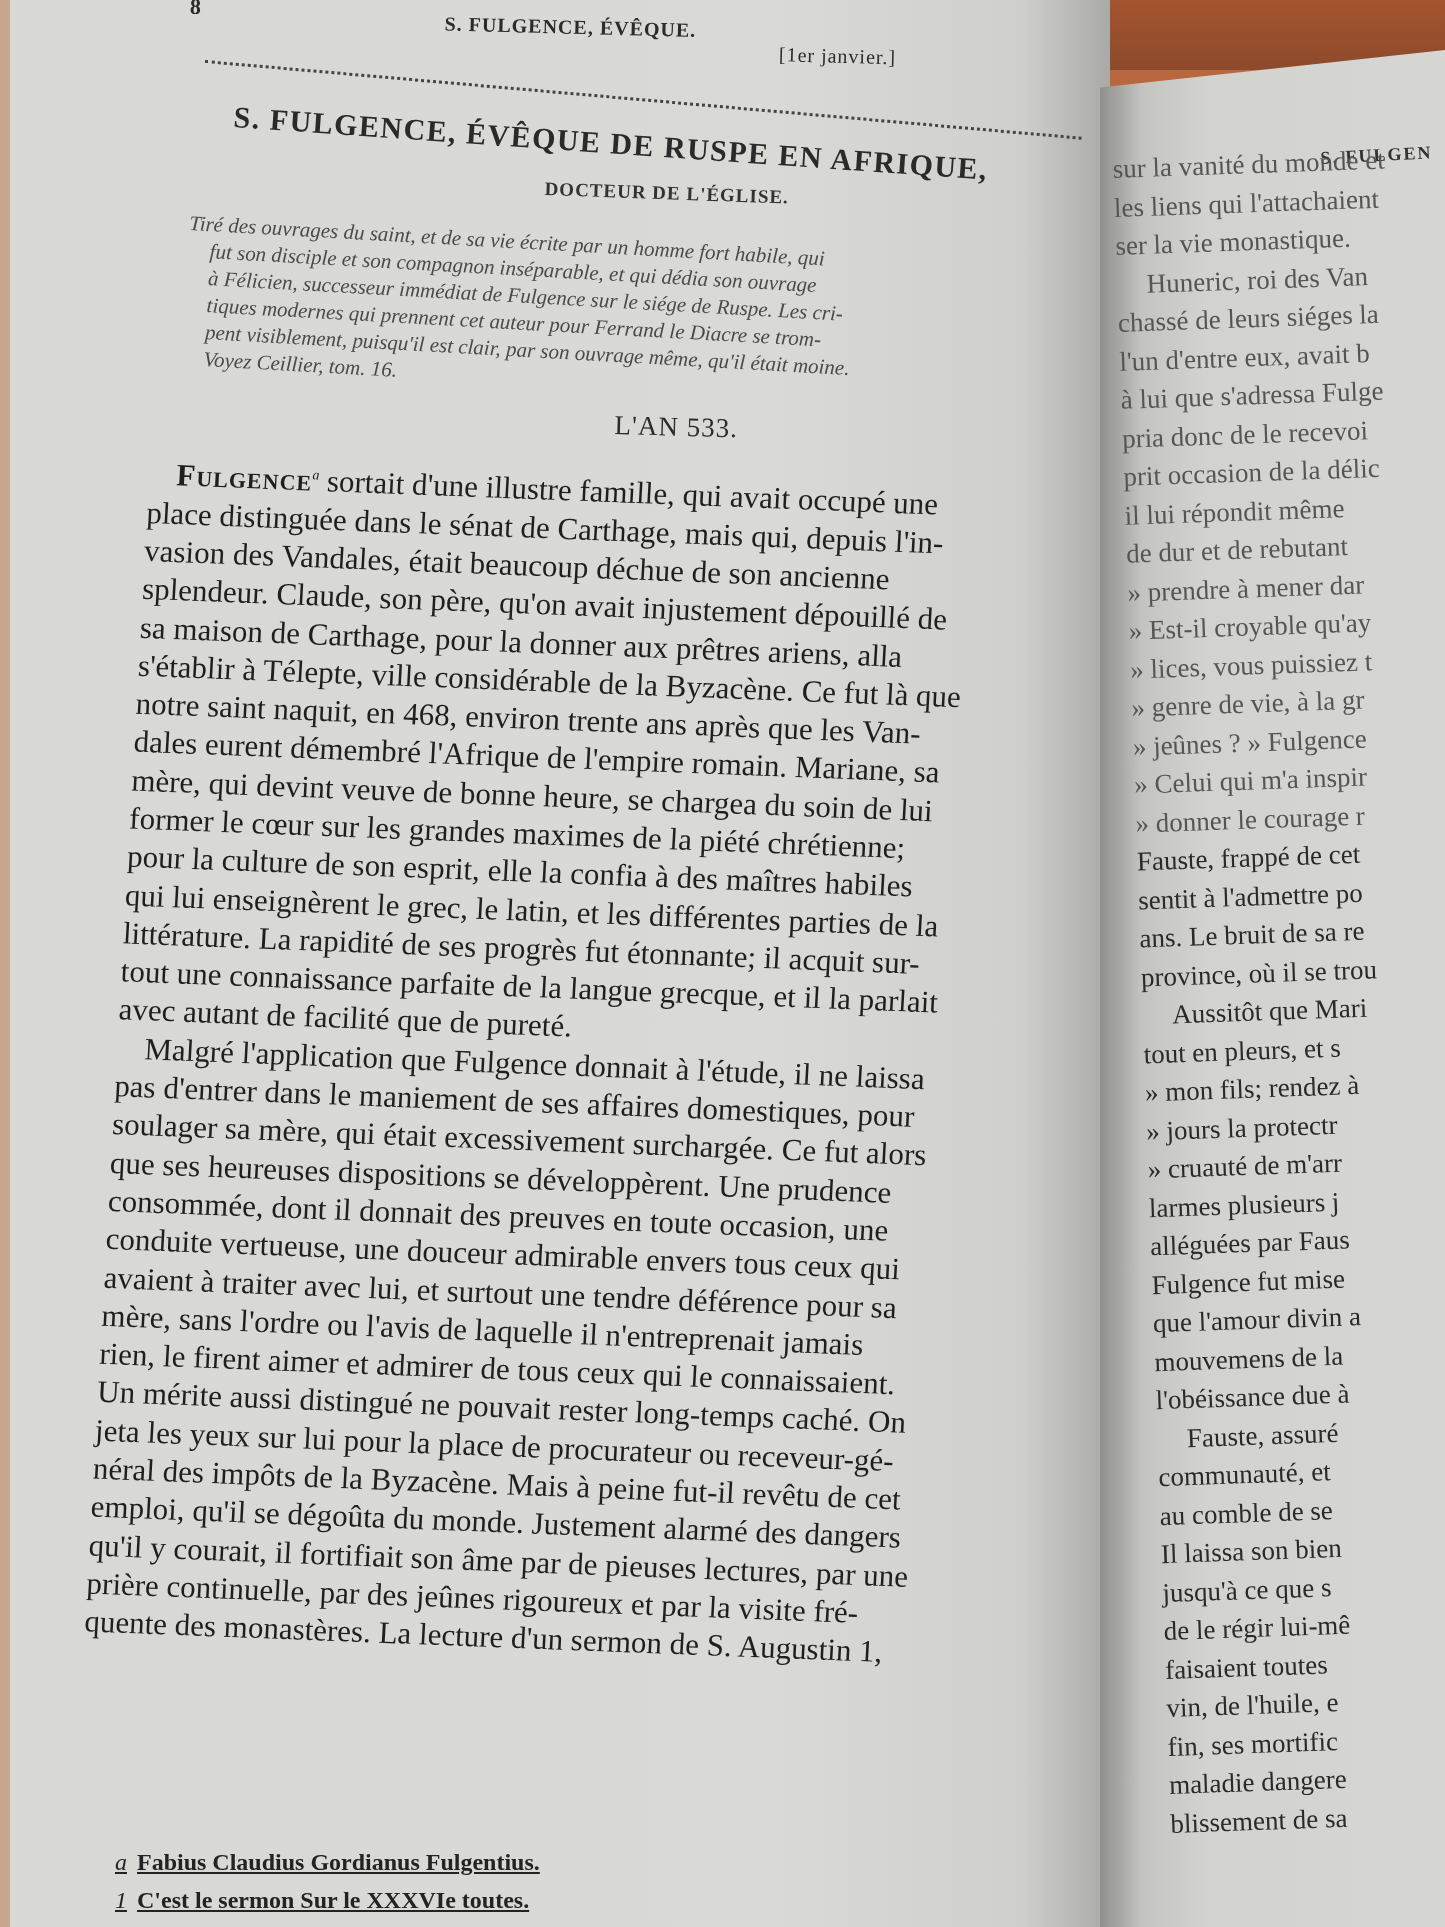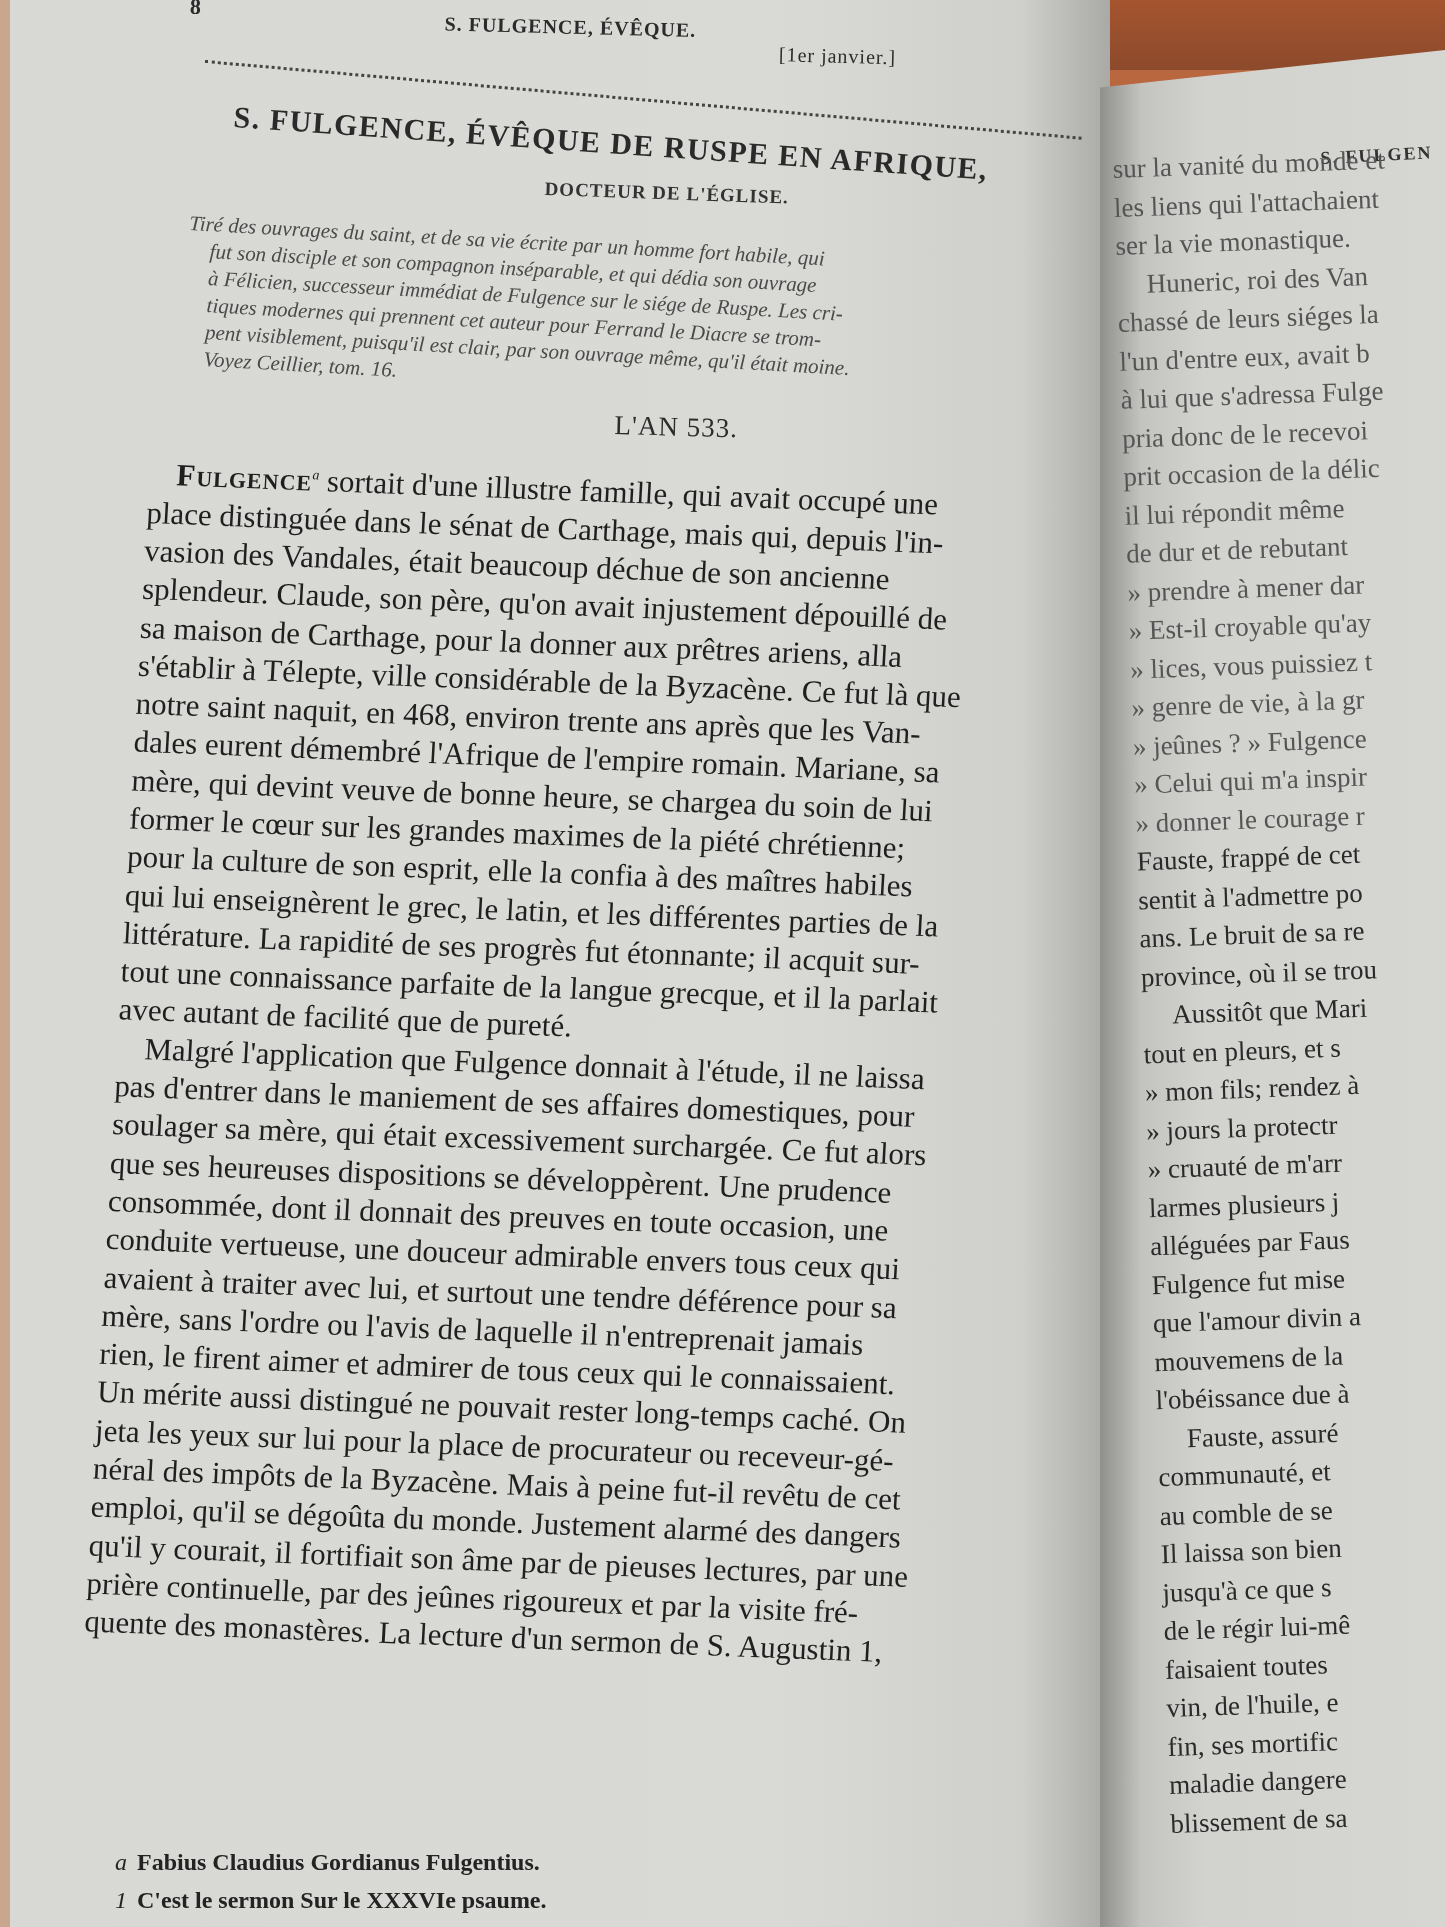--- a/index.html
+++ b/index.html
@@ -62,20 +62,21 @@
     position: absolute; left: 150px; top: 450px; width: 960px;
     font-size: 31px; line-height: 38.3px; color: #1f1f1f;
     transform: rotate(2.2deg) skewX(-1deg); transform-origin: left top;
   }
   .body-text .line { white-space: nowrap; }
   .body-text .sc { font-variant: small-caps; font-weight: bold; letter-spacing: 1px; }
   .body-text sup { font-size: 14px; font-style: italic; }
   .footnotes {
     position: absolute; left: 115px; top: 1843px; font-size: 24px; font-weight: bold; color: #232323;
     line-height: 38px;
+    text-decoration: underline;
   }
   .footnotes .mark { font-style: italic; font-weight: normal; margin-right: 10px; }
   
   .right-text {
     position: absolute; left: 1112px; top: 150px; width: 400px;
     font-size: 27px; line-height: 38.5px; color: #2a2a2a;
     transform: rotate(-2deg); transform-origin: left top;
   }
   .right-text .line { white-space: nowrap; }
   .right-text .faded { color: #555; }
@@ -142,21 +143,21 @@
   <div class="line">jeta les yeux sur lui pour la place de procurateur ou receveur-gé-</div>
   <div class="line">néral des impôts de la Byzacène. Mais à peine fut-il revêtu de cet</div>
   <div class="line">emploi, qu'il se dégoûta du monde. Justement alarmé des dangers</div>
   <div class="line">qu'il y courait, il fortifiait son âme par de pieuses lectures, par une</div>
   <div class="line">prière continuelle, par des jeûnes rigoureux et par la visite fré-</div>
   <div class="line">quente des monastères. La lecture d'un sermon de S. Augustin 1,</div>
 </div>
 
 <div class="footnotes">
   <div><span class="mark">a</span><span>Fabius Claudius Gordianus Fulgentius.</span></div>
-  <div><span class="mark">1</span><span>C'est le sermon Sur le XXXVIe psaume.</span></div>
+  <div><span class="mark">1</span><span>C'est le sermon Sur le XXXVIe toutes.</span></div>
 </div>
 
 <div class="right-head">S. FULGEN</div>
 
 <div class="right-text">
   <div class="line faded">sur la vanité du monde et</div>
   <div class="line faded">les liens qui l'attachaient</div>
   <div class="line faded">ser la vie monastique.</div>
   <div class="line faded" style="padding-left:30px">Huneric, roi des Van</div>
   <div class="line faded">chassé de leurs siéges la</div>

